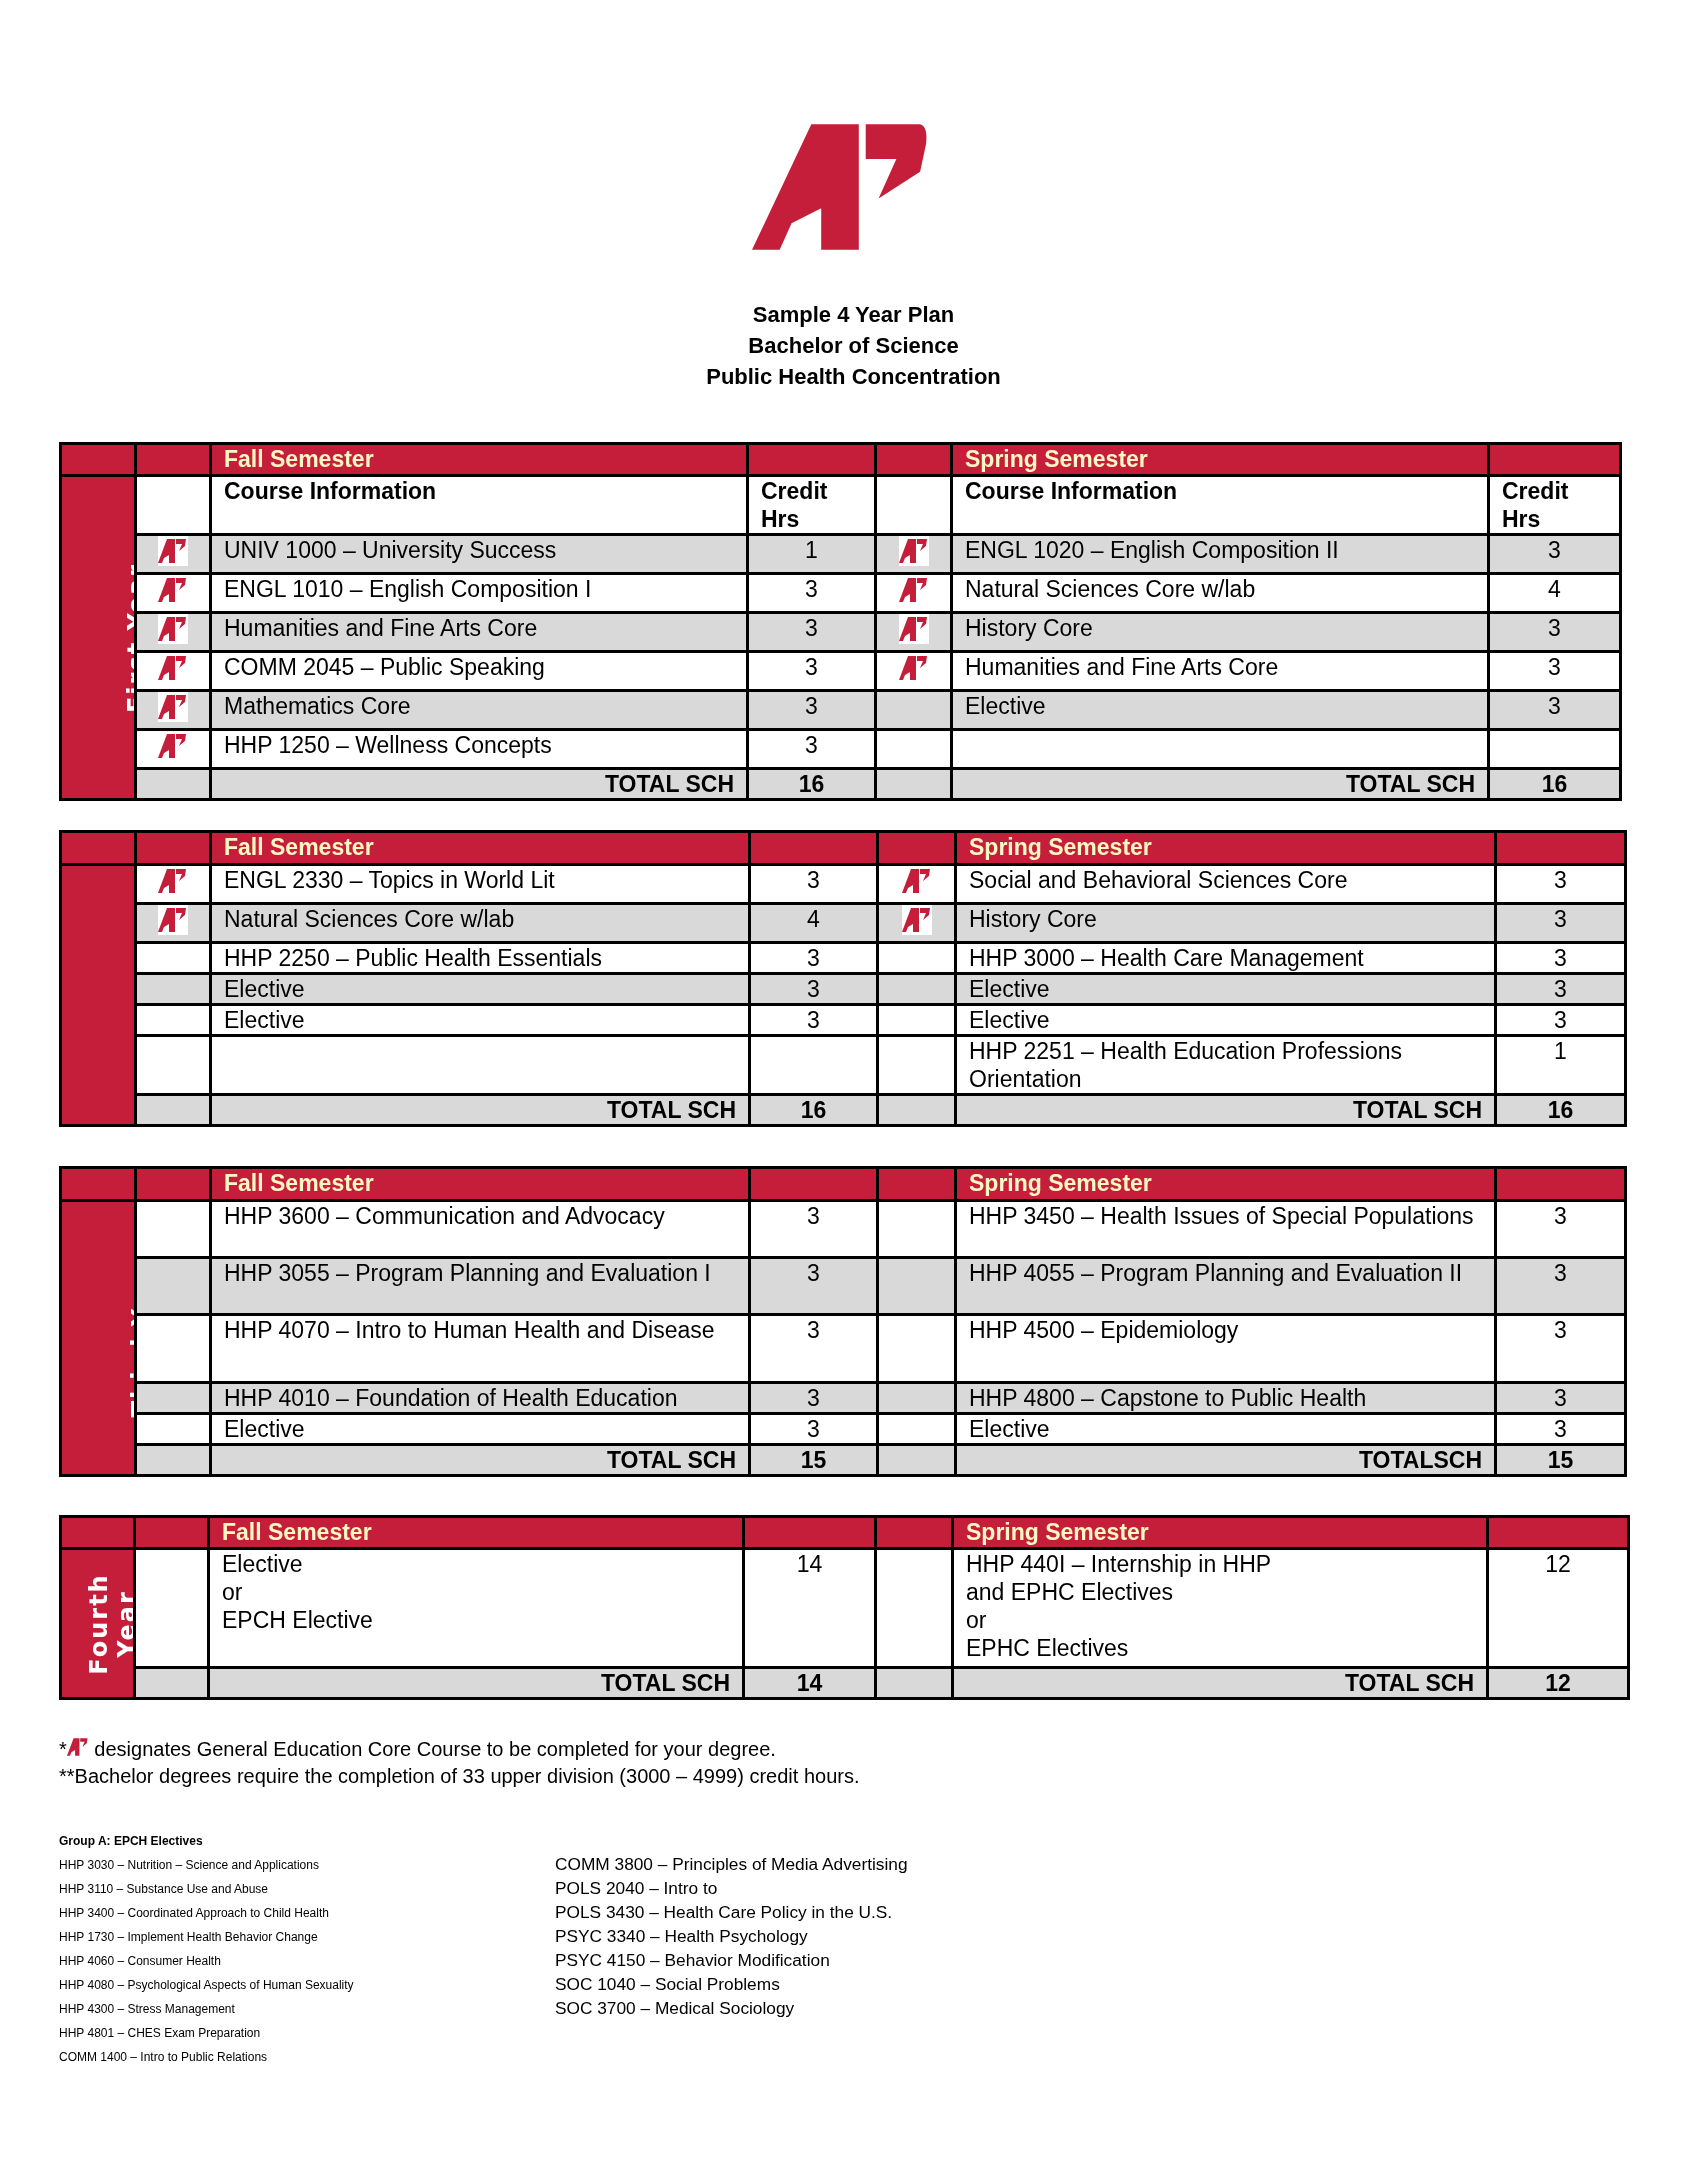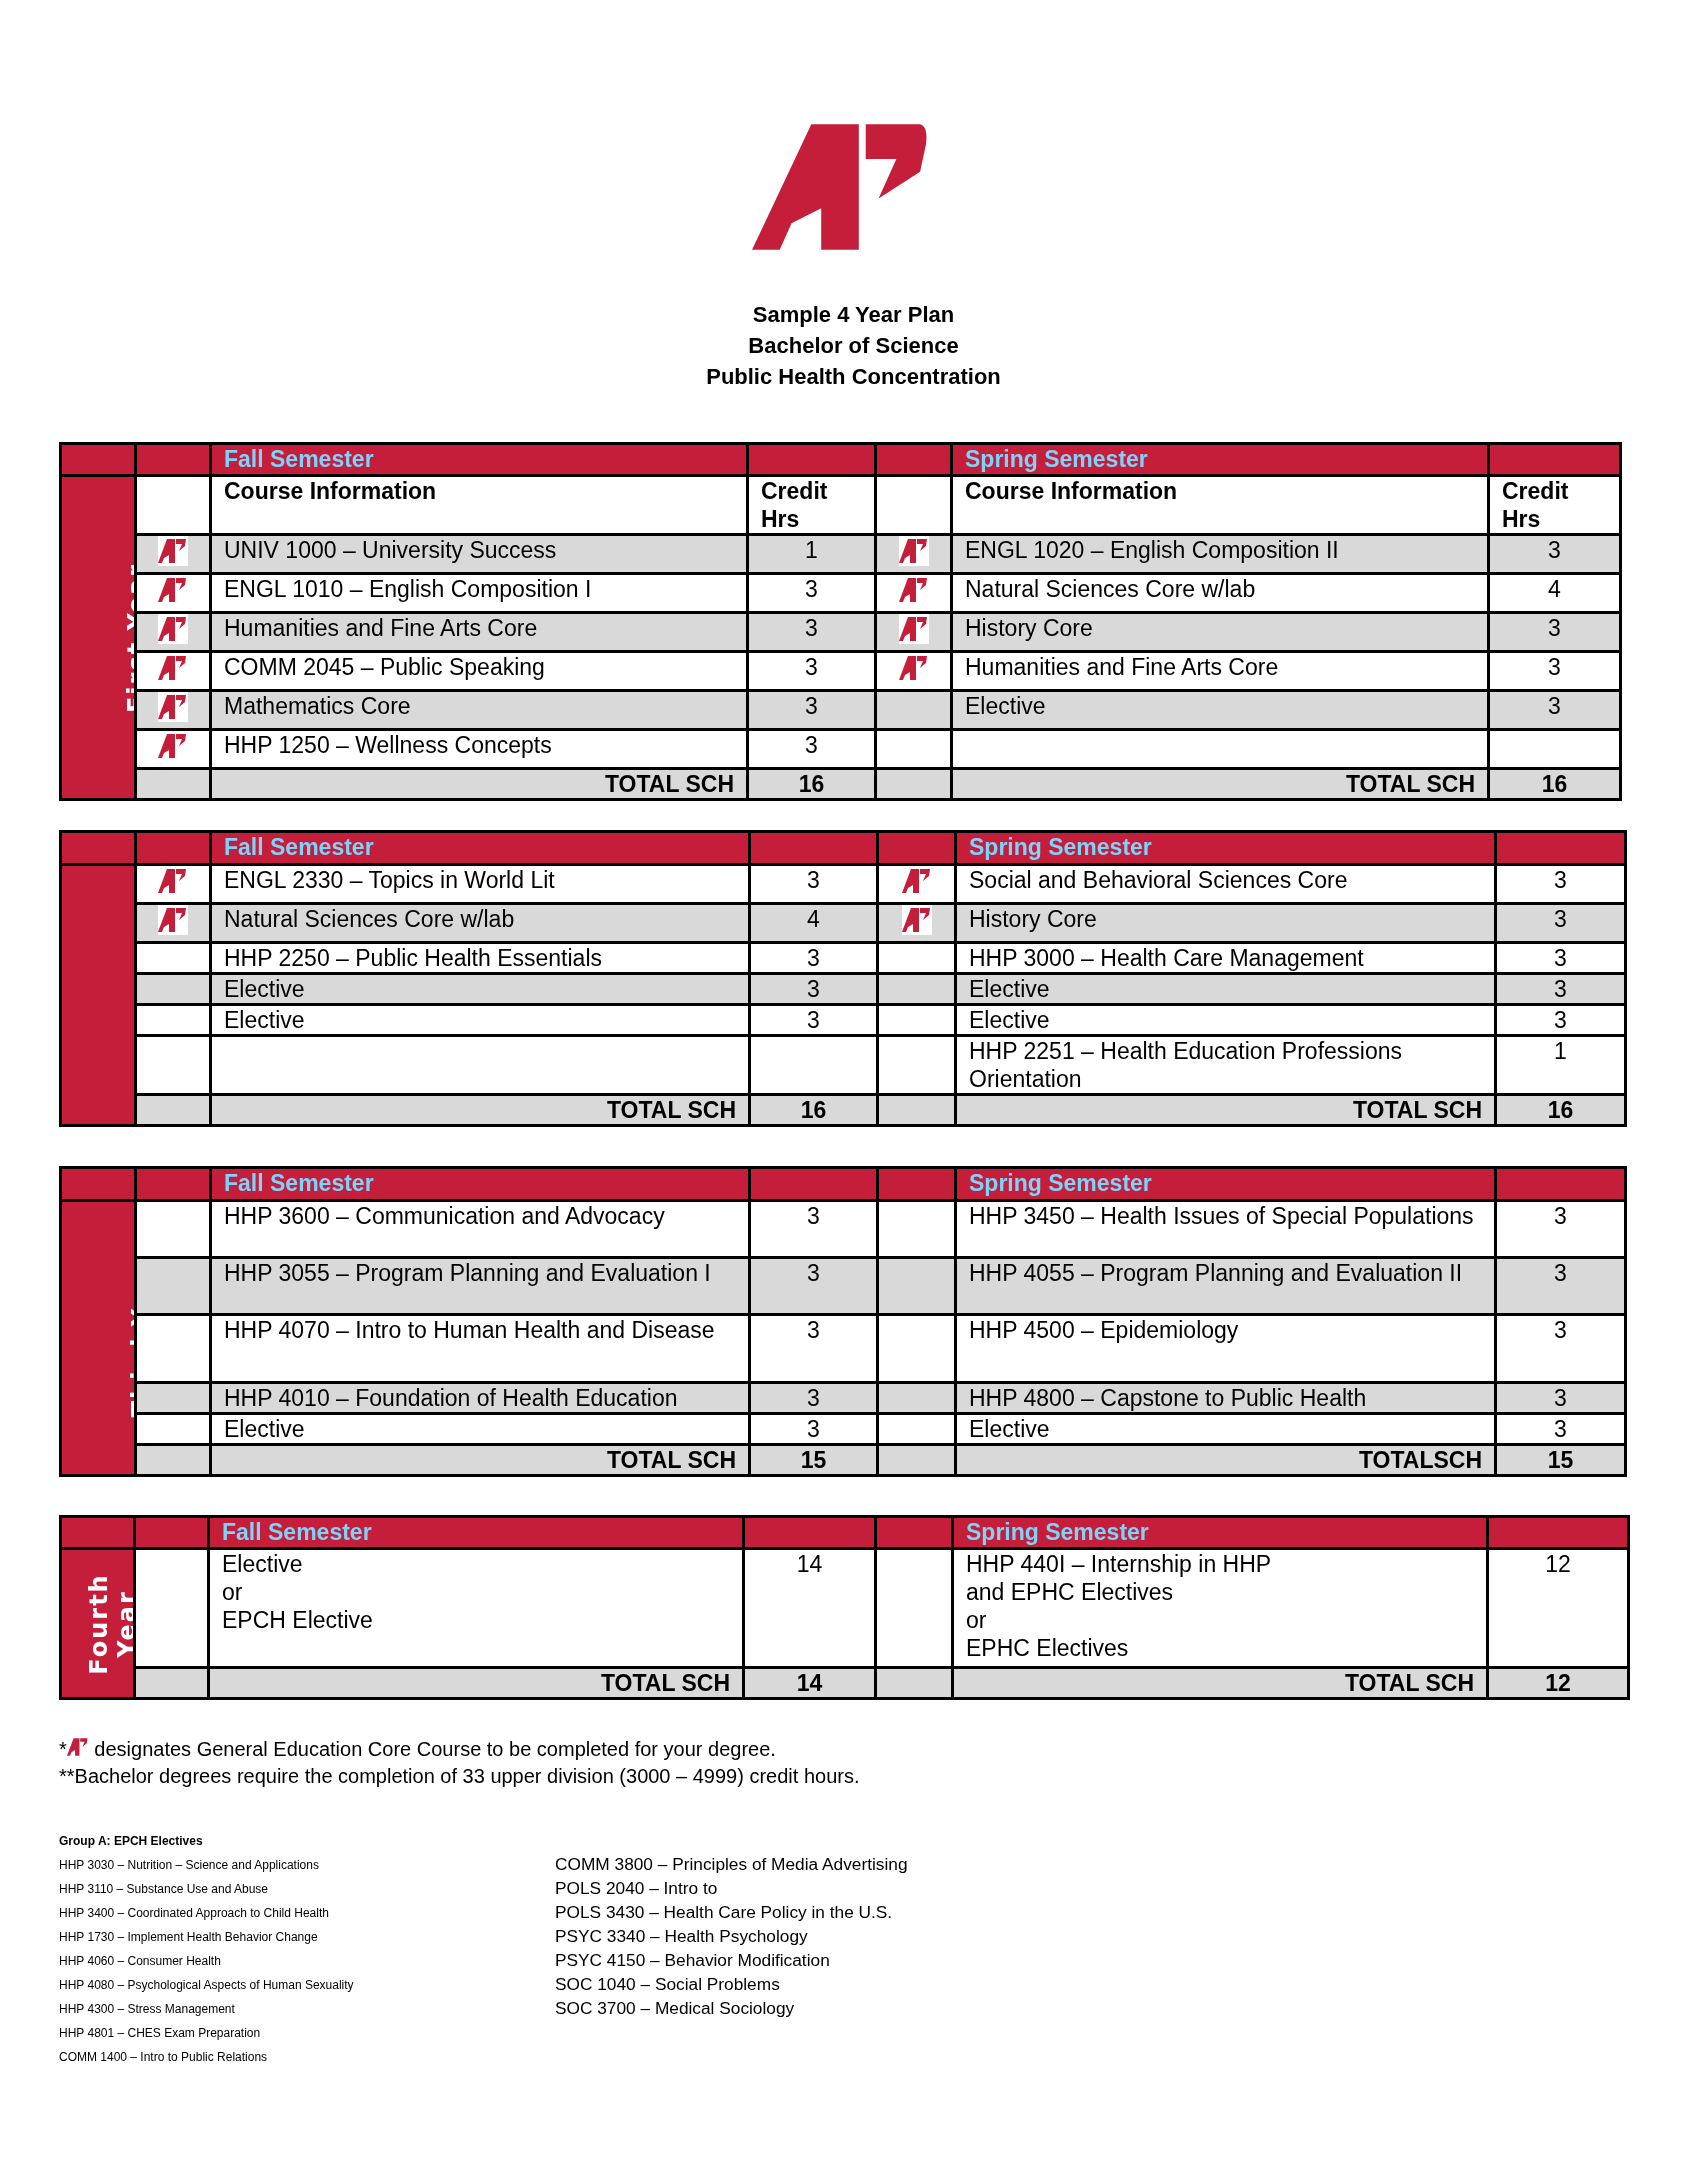--- a/index.html
+++ b/index.html
@@ -1,21 +1,21 @@
 <!DOCTYPE html>
 <html><head>
 <meta charset="utf-8">
 <style>
   html, body { margin:0; padding:0; background:#ffffff; }
   body { width:1683px; height:2178px; position:relative; font-family:"Liberation Sans", sans-serif; color:#000; }
   .logo-big { position:absolute; left:752px; top:124px; width:178px; height:139px; }
   .title-block { position:absolute; left:0; width:1683px; top:299px; text-align:center; font-weight:bold; font-size:22px; line-height:31px;margin-left:12px; }
   table.plan { position:absolute; left:59px; border-collapse:collapse; table-layout:fixed; font-size:23px; }
   table.plan td { border:3px solid #000; padding:0 12px; vertical-align:top; line-height:28px; overflow:hidden; }
-  table.plan tr.hdr td { background:#c41e3a; color:#7dd3fc; font-weight:bold; font-size:23px; line-height:28px; }
+  table.plan tr.hdr td { background:#c41e3a; color:#fef9c3; font-weight:bold; font-size:23px; line-height:28px; }
   table.plan td.year { background:#c41e3a; color:#fff; padding:0; vertical-align:middle; text-align:center; }
   .year-label { display:inline-block; transform:rotate(-90deg); white-space:nowrap; font-weight:bold; font-size:24px; letter-spacing:2px; font-family:"DejaVu Sans", sans-serif; line-height:28px; }
   table.plan tr.g td:not(.year) { background:#d9d9d9; }
   table.plan td.cr { text-align:center; }
   table.plan td.ico { padding:0; text-align:center; vertical-align:middle; }
   table.plan td.subhdr { font-weight:bold; }
   table.plan tr.tot td { background:#d9d9d9; font-weight:bold; vertical-align:middle; }
   table.plan tr.tot td.lbl { text-align:right; }
   .aplogo { display:inline-block; width:30px; height:30px; background:#fff; }
   .aplogo svg { width:30px; height:30px; display:block; }

